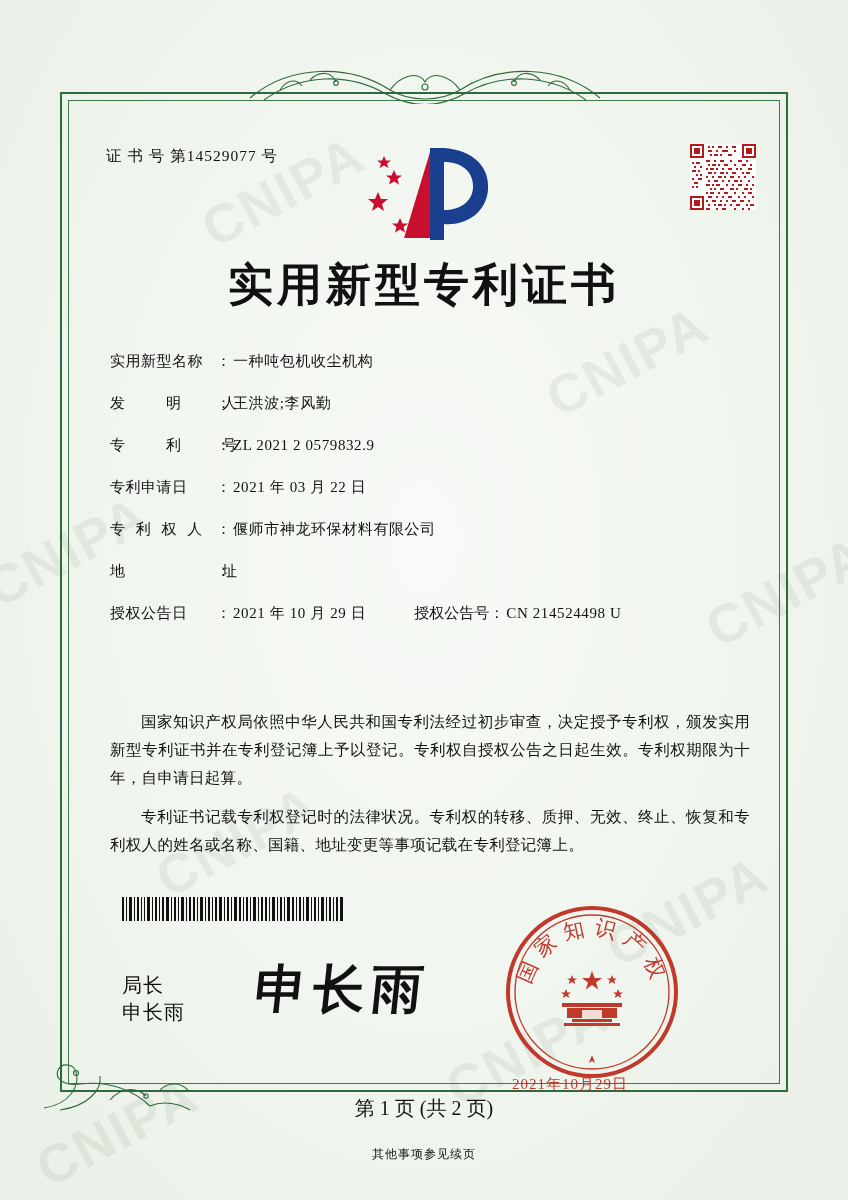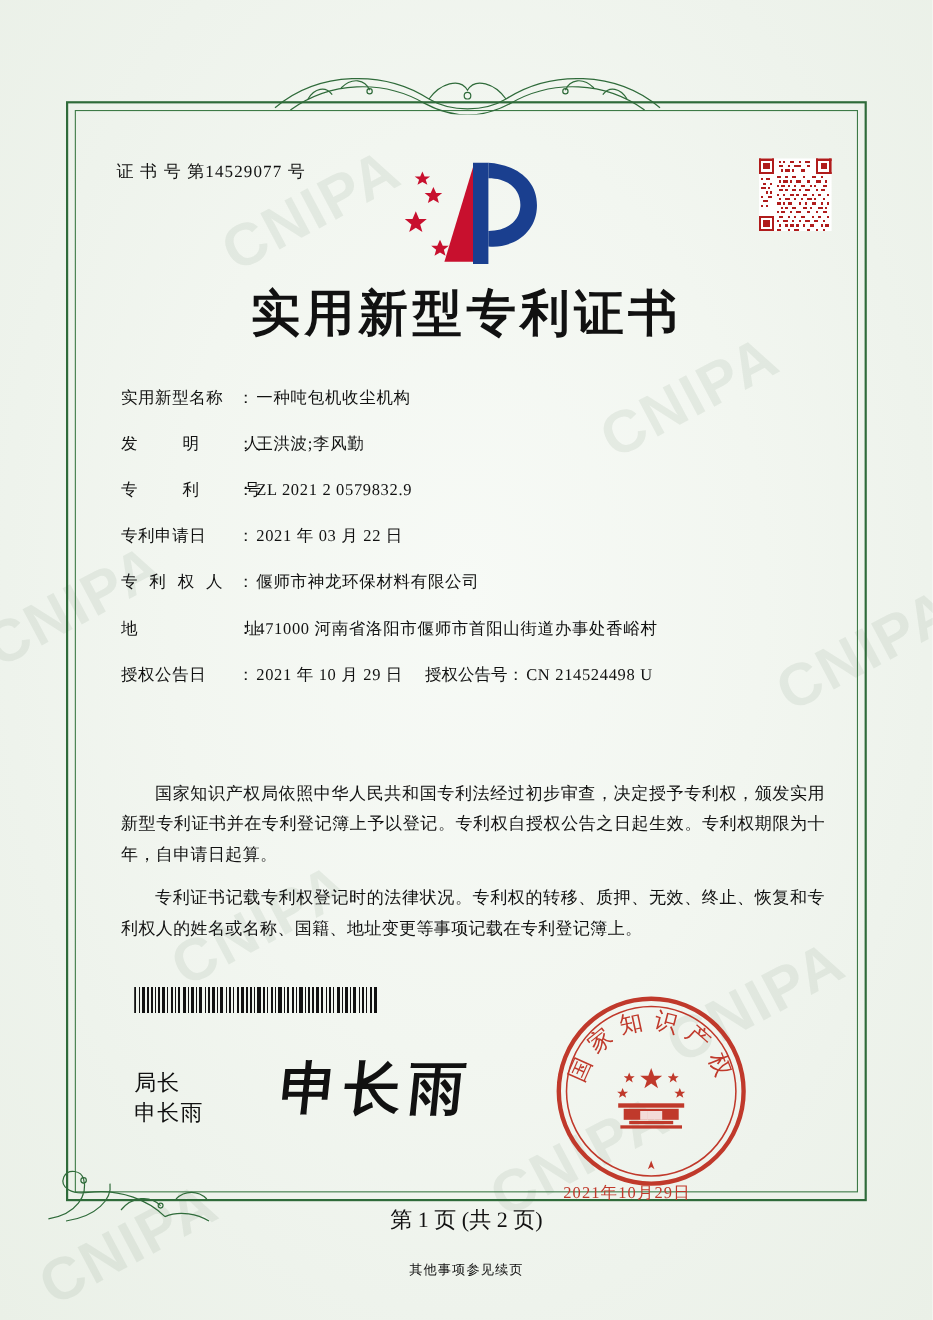--- a/index.html
+++ b/index.html
@@ -116,21 +116,21 @@
   }
   .field-label {
     width: 106px;
     flex: 0 0 auto;
     letter-spacing: 0.5px;
   }
   .field-label.sp4 { letter-spacing: 13px; }
   .field-label.sp2 { letter-spacing: 3.5px; }
   .field-colon { margin-right: 2px; }
   .field-value { letter-spacing: 0.6px; }
-  .field-value-2 { margin-left: 20px; }
+  .field-value-2 { margin-left: 48px; }
 
   
   .paras {
     position: absolute;
     left: 110px; top: 697px;
     width: 640px;
     font-size: 15.5px;
     line-height: 28px;
     color: #111;
     text-align: justify;
@@ -423,21 +423,20 @@
       <span class="field-value">2021 年 03 月 22 日</span>
     </div>
     <div class="field-row">
       <span class="field-label sp2">专 利 权 人</span>
       <span class="field-colon">：</span>
       <span class="field-value">偃师市神龙环保材料有限公司</span>
     </div>
     <div class="field-row">
       <span class="field-label sp4">地　　　址</span>
       <span class="field-colon">：</span>
-      <span class="field-value">471000 河南省洛阳市偃师市首阳山街道办事处香峪村</span>
     </div>
     <div class="field-row">
       <span class="field-label">授权公告日</span>
       <span class="field-colon">：</span>
       <span class="field-value">2021 年 10 月 29 日</span>
       <span class="field-value-2">授权公告号</span>
       <span class="field-colon">：</span>
       <span class="field-value">CN 214524498 U</span>
     </div>
   </div>

